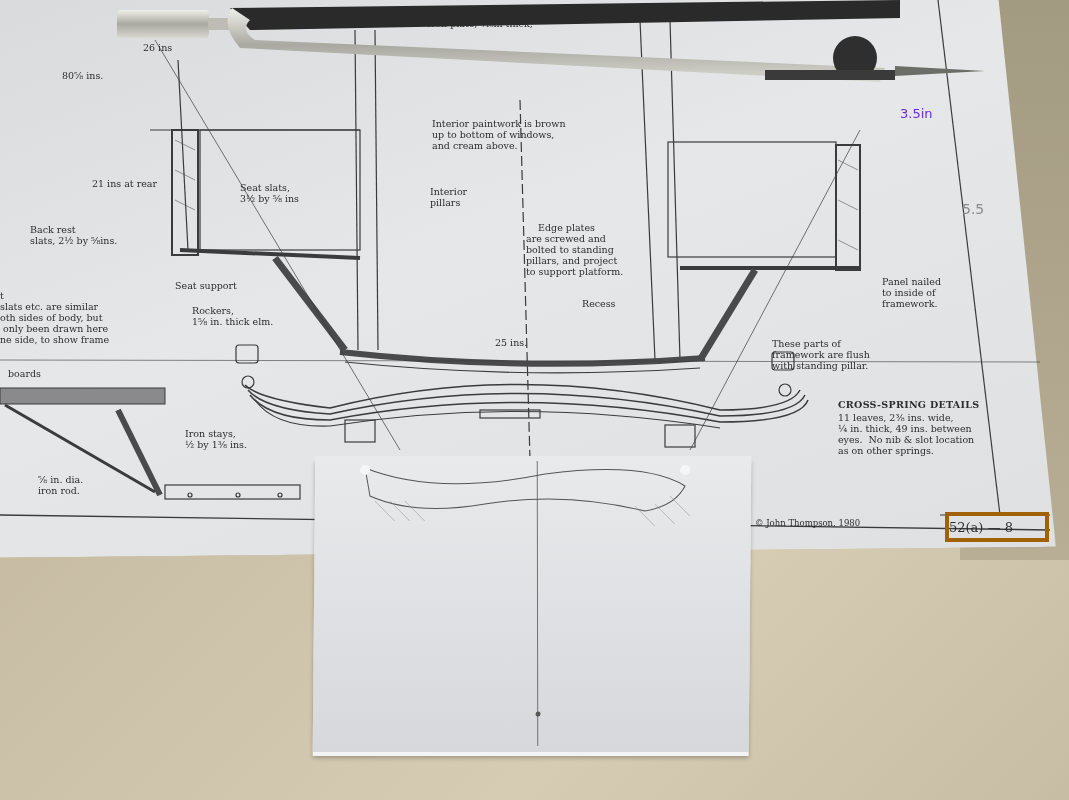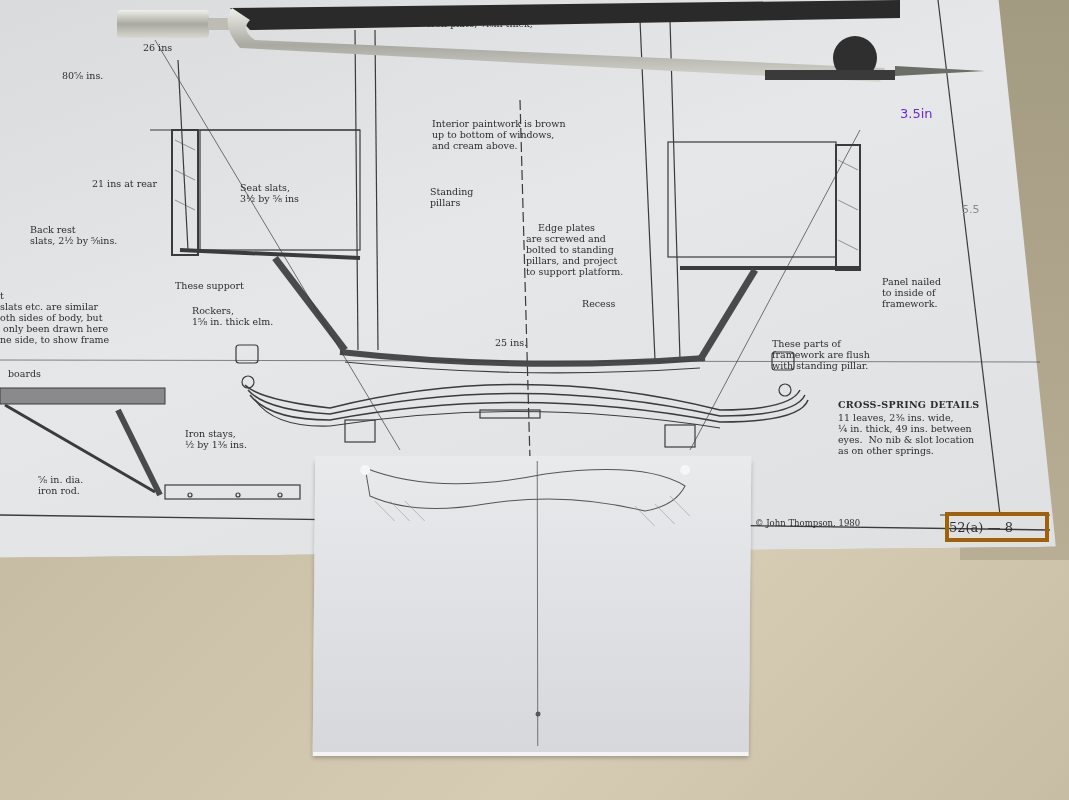--- a/index.html
+++ b/index.html
@@ -104,36 +104,36 @@
     </g>
   </svg>
 
   <div class="lbl" style="left:143px;top:42px;">26 ins</div>
   <div class="lbl" style="left:62px;top:70px;">80⅝ ins.</div>
   <div class="lbl" style="left:427px;top:18px;">Iron plate, ⁵⁄₁₆in thick,</div>
 
   <div class="lbl" style="left:432px;top:118px;">Interior paintwork is brown
 up to bottom of windows,
 and cream above.</div>
-  <div class="lbl" style="left:430px;top:186px;">Standing
+  <div class="lbl" style="left:430px;top:186px;">Interior
 pillars</div>
   <div class="lbl" style="left:526px;top:222px;">    Edge plates
 are screwed and
 bolted to standing
 pillars, and project
 to support platform.</div>
   <div class="lbl" style="left:582px;top:298px;">Recess</div>
   <div class="lbl" style="left:495px;top:337px;">25 ins.</div>
 
   <div class="lbl" style="left:92px;top:178px;">21 ins at rear</div>
   <div class="lbl" style="left:30px;top:224px;">Back rest
 slats, 2½ by ⁵⁄₈ins.</div>
   <div class="lbl" style="left:240px;top:182px;">Seat slats,
 3½ by ⁵⁄₈ ins</div>
-  <div class="lbl" style="left:175px;top:280px;">These support</div>
+  <div class="lbl" style="left:175px;top:280px;">Seat support</div>
   <div class="lbl" style="left:192px;top:305px;">Rockers,
 1⁵⁄₈ in. thick elm.</div>
   <div class="lbl" style="left:0px;top:290px;">t
 slats etc. are similar
 oth sides of body, but
  only been drawn here
 ne side, to show frame</div>
   <div class="lbl" style="left:8px;top:368px;">boards</div>
   <div class="lbl" style="left:185px;top:428px;">Iron stays,
 ½ by 1³⁄₈ ins.</div>
@@ -145,21 +145,21 @@
 framework.</div>
   <div class="lbl" style="left:772px;top:310px;margin-top:28px;">These parts of
 framework are flush
 with standing pillar.</div>
   <div class="lbl bold" style="left:838px;top:399px;">CROSS-SPRING DETAILS</div>
   <div class="lbl" style="left:838px;top:412px;">11 leaves, 2⅜ ins. wide,
 ¼ in. thick, 49 ins. between
 eyes.  No nib &amp; slot location
 as on other springs.</div>
   <div class="lbl hand" style="left:900px;top:108px;">3.5in</div>
-  <div class="lbl hand" style="left:962px;top:204px;color:#8a8a8a;font-size:11px;">5.5</div>
+  <div class="lbl hand" style="left:962px;top:204px;color:#8a8a8a;font-size:14px;">5.5</div>
 
   <div class="lbl" style="left:755px;top:518px;font-size:8.5px;">© John Thompson, 1980</div>
   <div class="titlebox">
     <span>52(a) — 8</span>
   </div>
 
   <div class="sheet">
     <svg width="436" height="296">
       <g stroke="#555" fill="none" stroke-width="1">
         <path d="M50 12 Q120 40 230 18 Q330 5 370 30 Q360 50 330 55 Q250 35 170 48 Q100 60 55 40 Z"></path>

